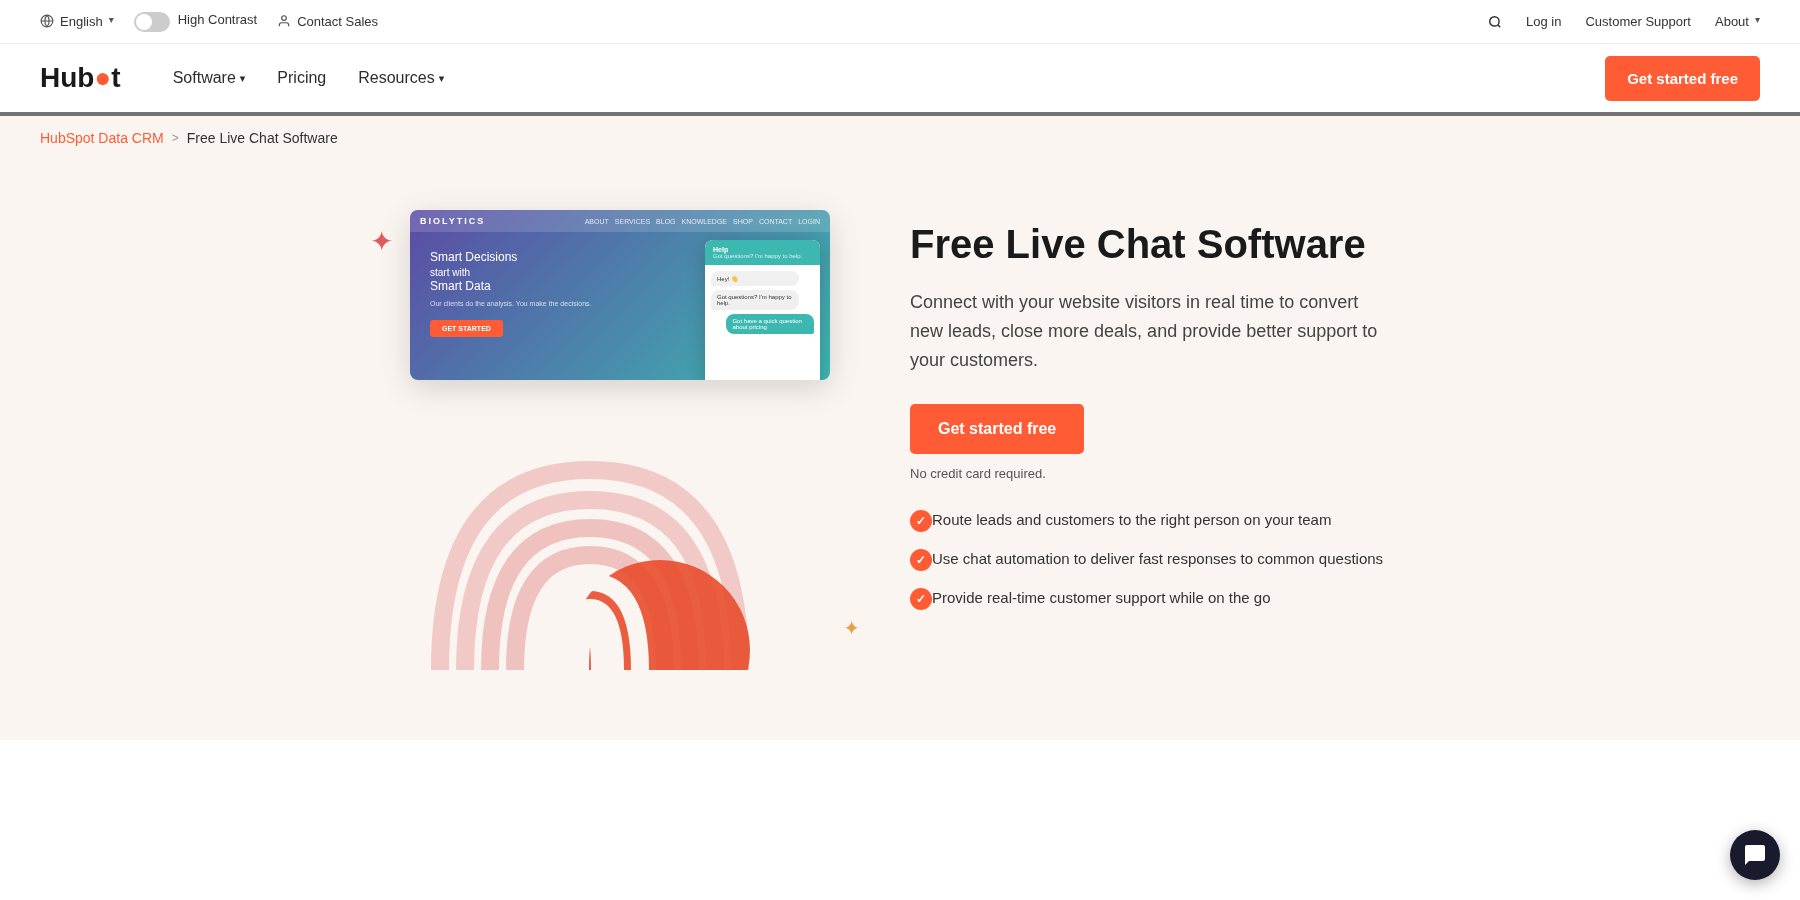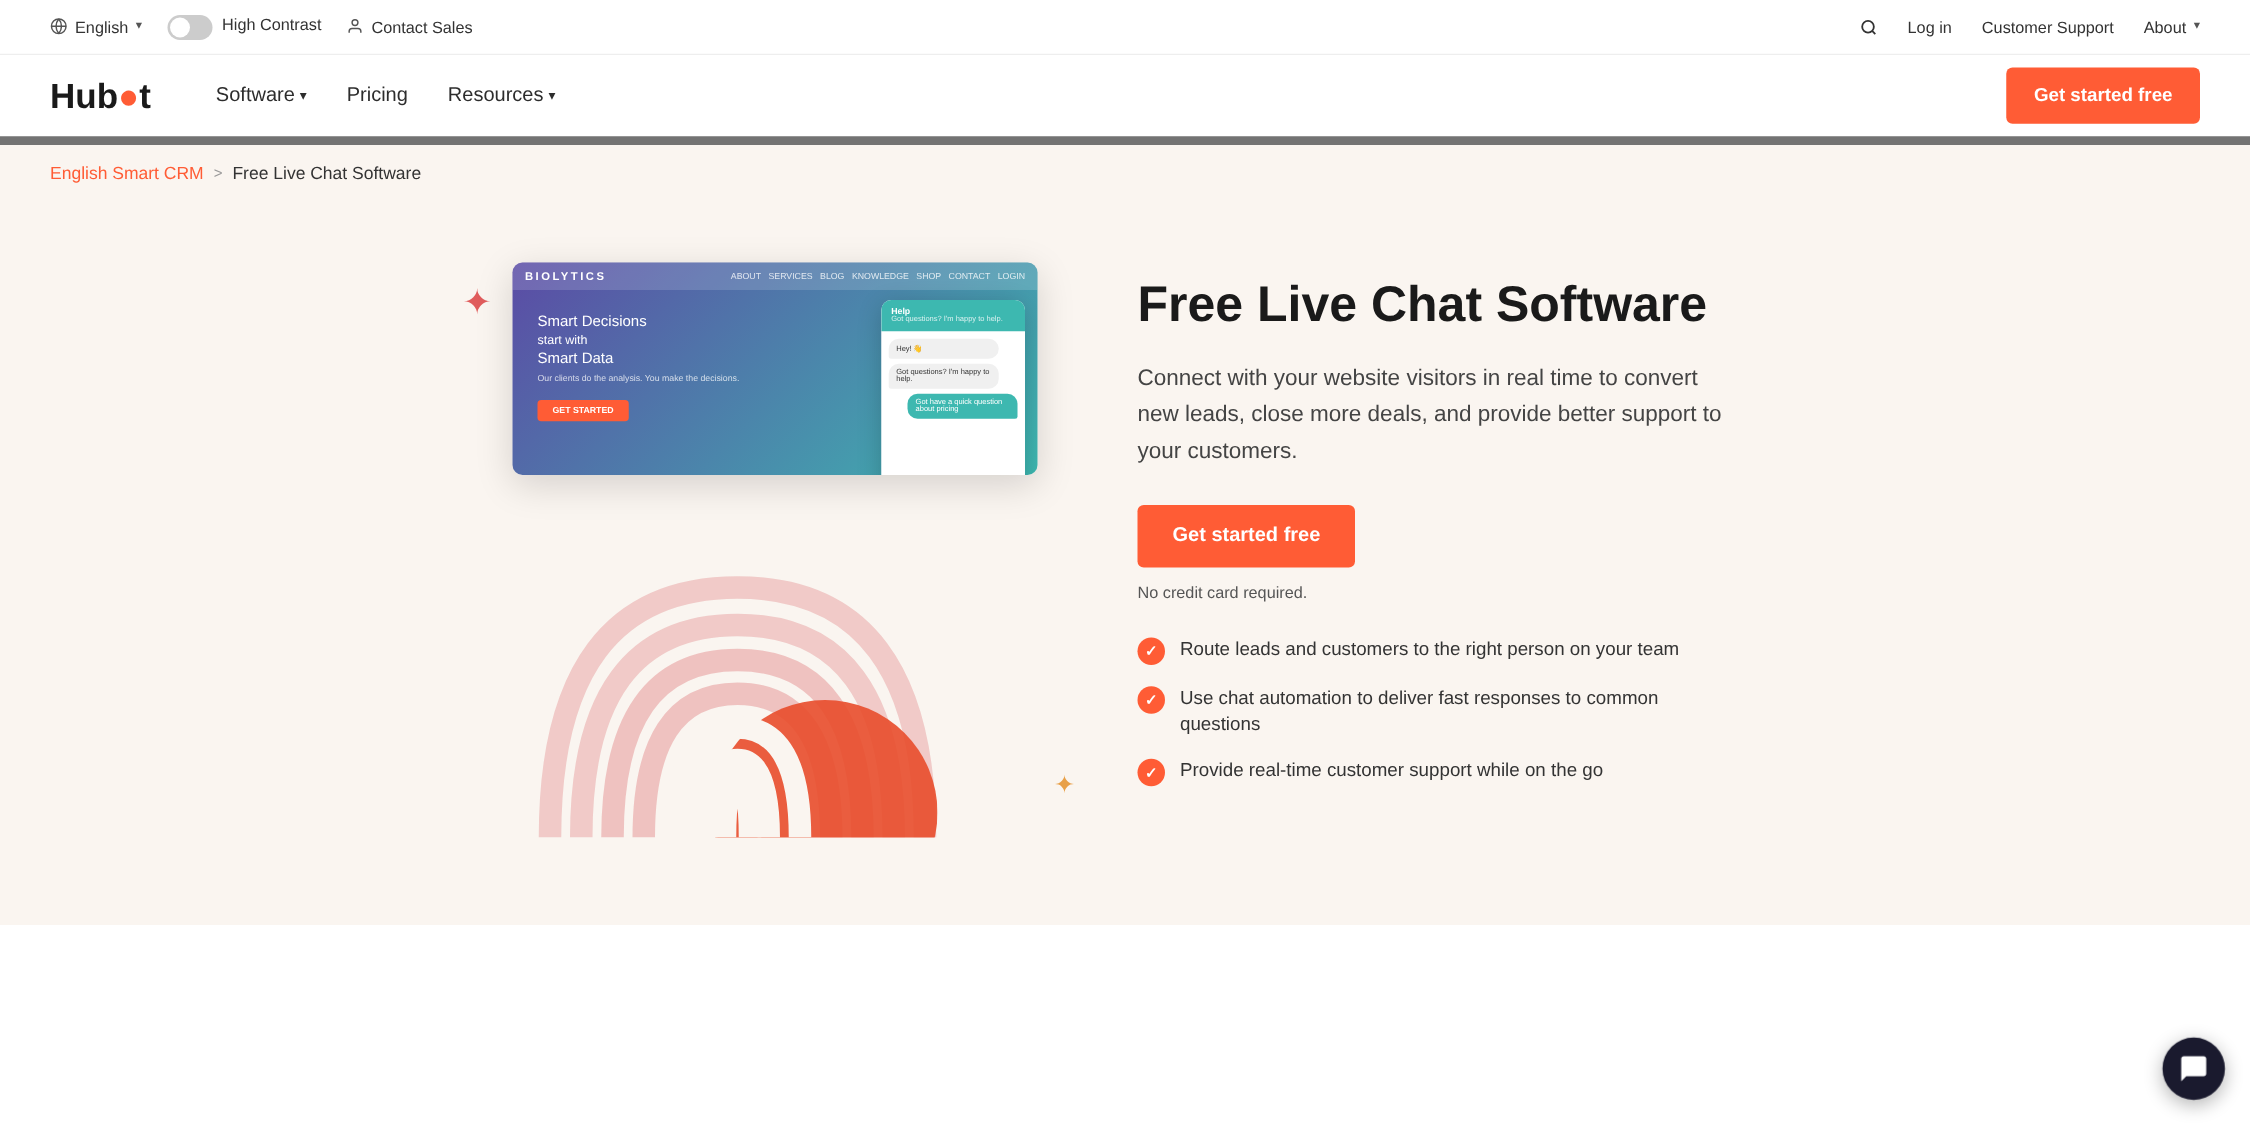--- a/index.html
+++ b/index.html
@@ -20,21 +20,21 @@
     }
     .toggle-switch::after {
       content: ''; position: absolute; width: 16px; height: 16px; background: #fff; border-radius: 50%;
       top: 2px; left: 2px; transition: left 0.2s;
     }
     .high-contrast-group { display: flex; align-items: flex-start; gap: 8px; font-size: 13px; color: #333; }
 
     
     .main-nav {
       display: flex; align-items: center; justify-content: space-between;
-      padding: 0 40px; background: #fff; height: 72px; border-bottom: 7px solid #737373;
+      padding: 0 40px; background: #fff; height: 72px; border-bottom: 4px solid #737373;
     }
     .nav-left { display: flex; align-items: center; gap: 40px; }
     .logo { display: flex; align-items: center; }
     .logo-text { font-size: 28px; font-weight: 700; color: #1a1a1a; }
     .logo-spot { color: #ff5c35; }
     .nav-links { display: flex; align-items: center; gap: 8px; }
     .nav-link {
       display: flex; align-items: center; gap: 4px; font-size: 16px; font-weight: 500;
       color: #2d2d2d; cursor: pointer; padding: 8px 12px; border-radius: 4px; text-decoration: none;
     }
@@ -93,21 +93,21 @@
     
     .hero-right { flex: 0 0 480px; padding-top: 10px; }
     .hero-title { font-size: 40px; font-weight: 800; color: #1a1a1a; line-height: 1.2; margin-bottom: 20px; }
     .hero-desc { font-size: 18px; color: #444; line-height: 1.6; margin-bottom: 30px; }
     .hero-cta {
       background: #ff5c35; color: #fff; border: none; padding: 16px 28px;
       border-radius: 5px; font-size: 16px; font-weight: 600; cursor: pointer; margin-bottom: 12px; display: inline-block;
     }
     .no-cc { font-size: 13px; color: #555; margin-bottom: 28px; }
     .feature-list { list-style: none; display: flex; flex-direction: column; gap: 16px; }
-    .feature-item { display: flex; align-items: flex-start; gap: 12px; font-size: 15px; color: #333; line-height: 1.4; }
+    .feature-item { display: flex; align-items: flex-start; gap: 0; font-size: 15px; color: #333; line-height: 1.4; }
     .check-icon {
       width: 22px; height: 22px; background: #ff5c35; border-radius: 50%;
       display: flex; align-items: center; justify-content: center; flex-shrink: 0; margin-top: 1px;
     }
     .check-icon::after { content: '✓'; color: #fff; font-size: 12px; font-weight: 700; }
 
     
     .chat-bubble-corner {
       position: fixed; bottom: 20px; right: 20px; width: 50px; height: 50px;
       background: #1a1a2e; border-radius: 50%; display: flex; align-items: center; justify-content: center;
@@ -174,21 +174,21 @@
       <a class="nav-link">
         <span>Resources</span>
         <span style="font-size:11px;">▾</span>
       </a>
     </div>
   </div>
   <button class="cta-btn">Get started free</button>
 </nav>
 
 <div class="breadcrumb">
-  <a class="breadcrumb-link">English Smart CRM</a>
+  <a class="breadcrumb-link">HubSpot Data CRM</a>
   <span class="breadcrumb-sep">&gt;</span>
   <span class="breadcrumb-current">Free Live Chat Software</span>
 </div>
 
 <div class="hero">
 
   <div class="hero-left">
 
     <div class="sparkle-tl">✦</div>
 

